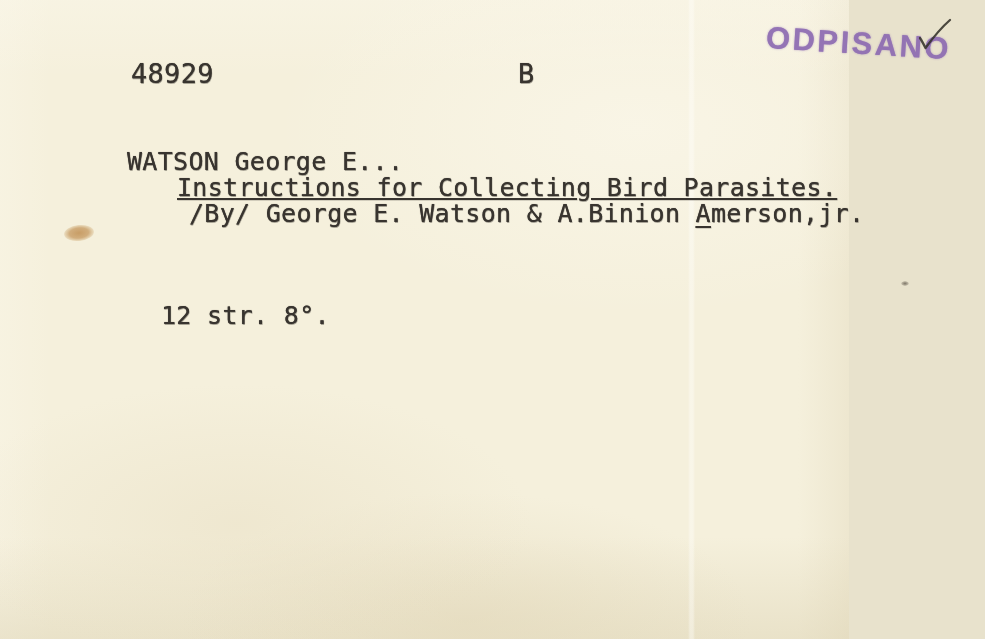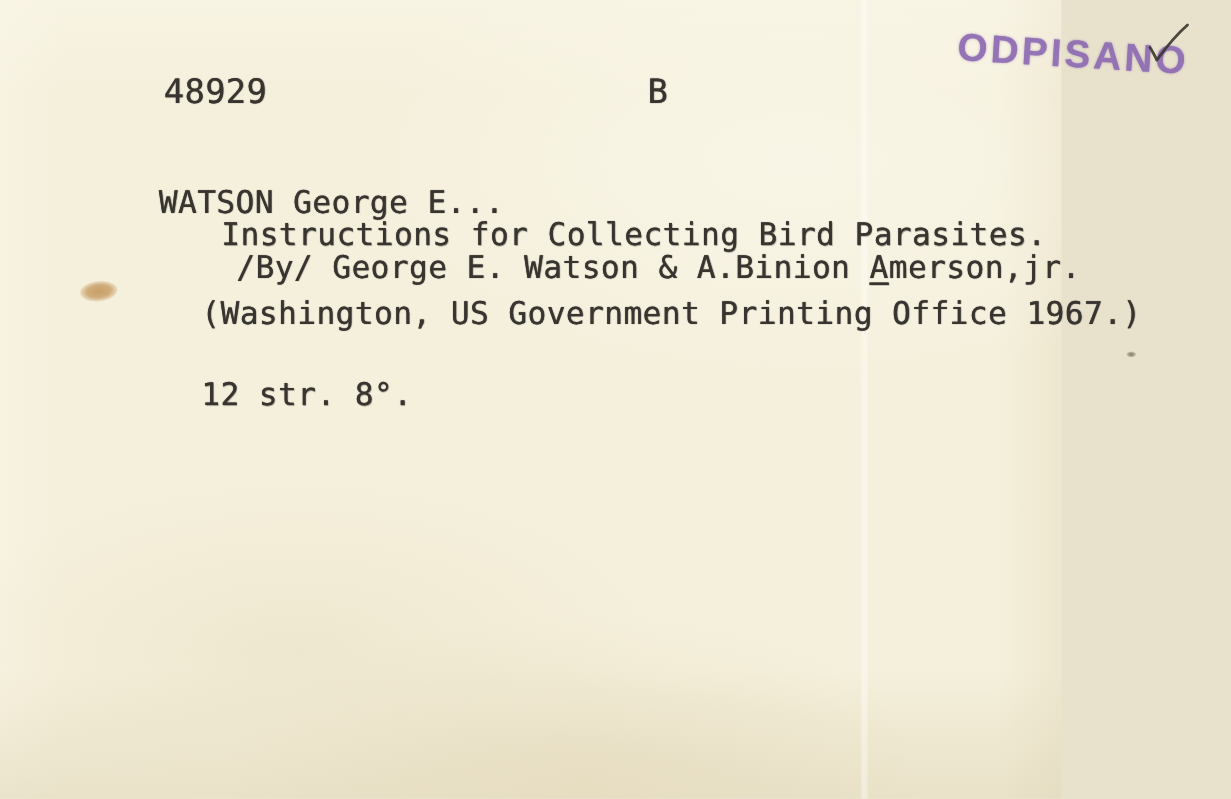--- a/index.html
+++ b/index.html
@@ -101,22 +101,21 @@
   <svg class="checkmark" viewBox="0 0 48 42">
     <path d="M 10 24 C 12 27, 14 31, 15.5 34 C 22 25, 32 13, 40 6" fill="none" stroke="#34322a" stroke-width="2.3" stroke-linecap="round" stroke-linejoin="round" opacity="0.88"></path>
   </svg>
 
   <div class="stain"></div>
 
   <div class="speck"></div>
 
   <div class="type" style="left:127px; top:148px;">WATSON George E...</div>
 
-  <div class="type" style="left:177px; top:174px;">Instructions for Collecting Bird Parasites.</div>
+  <div class="type" style="left:177px; top:174px;text-decoration:underline;">Instructions for Collecting Bird Parasites.</div>
 
   <div class="type" style="left:177px; top:200px;margin-left:12px;"><span>/By/ George E. Watson &amp; A.Binion </span><span class="underlined-char">A</span><span>merson,jr.</span></div>
 
-  <div class="type" style="left:161px; top:237px;">(Washington, US Government Printing Office 1967.)</div>
 
   <div class="type" style="left:161px; top:263px;margin-top:39px;">12 str. 8°.</div>
 
 
 </div>
 
 </body></html>

